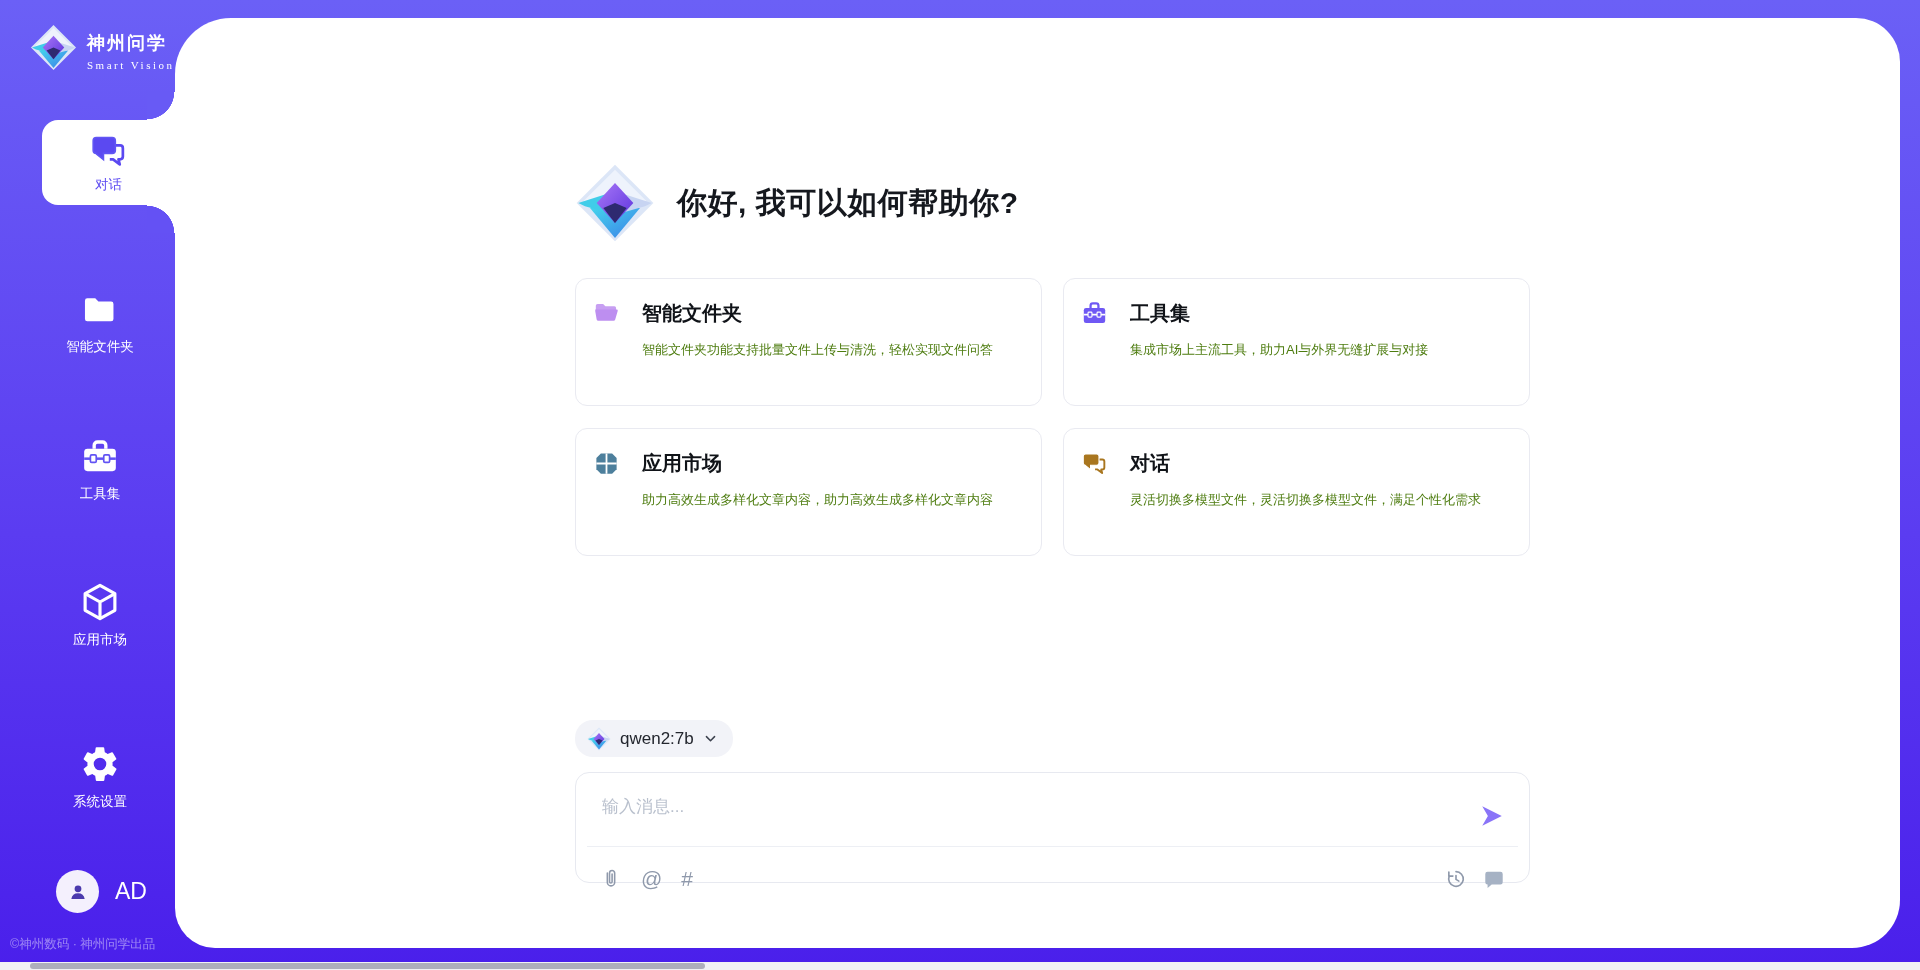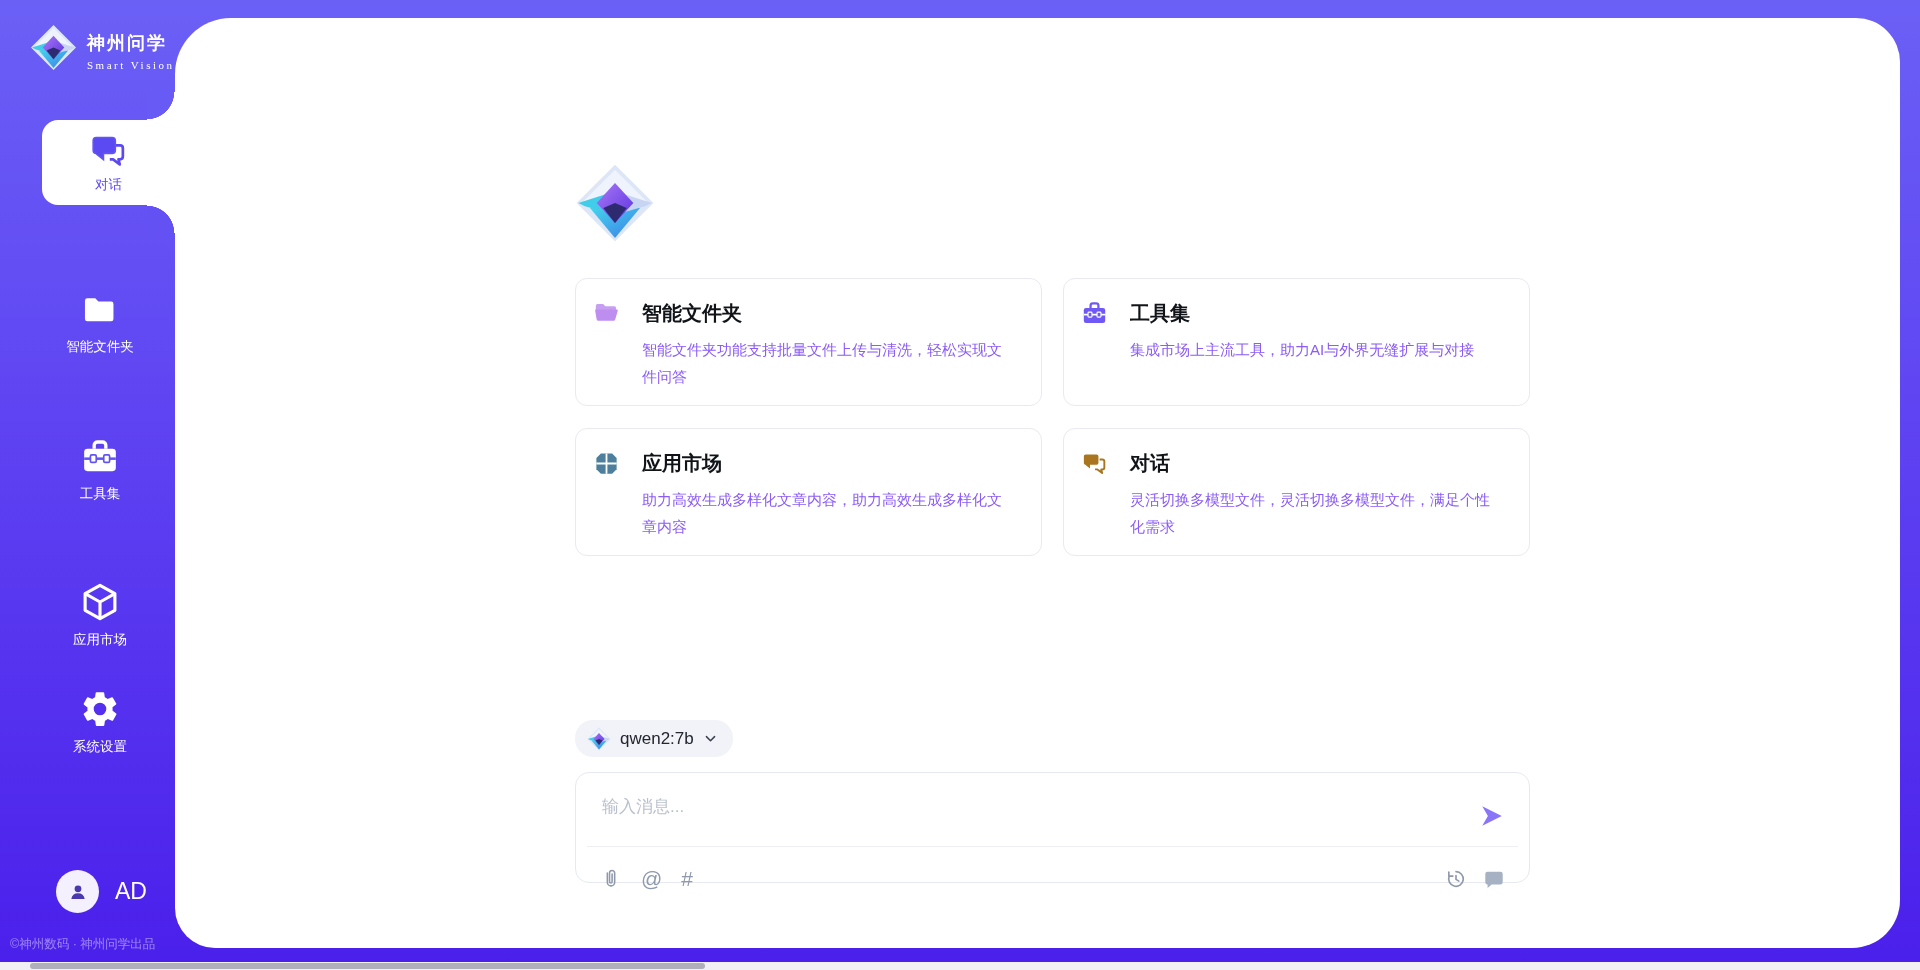--- a/index.html
+++ b/index.html
@@ -23,21 +23,21 @@
   .brand { position:absolute; left:30px; top:24px; display:flex; align-items:flex-end; }
   .brand .dmd { width:47px; height:47px; }
   .brand-txt { margin-left:10px; margin-top:4px; }
   .brand-name { font-size:18px; font-weight:bold; color:#fff; letter-spacing:2px; }
   .brand-sub  { font-size:11px; color:#fff; letter-spacing:2.5px; margin-top:4px;font-family:Liberation Serif, serif; }
 
   
   .nav-item { position:absolute; left:25px; width:150px; display:flex; flex-direction:column;
               align-items:center; gap:8px; color:#fff; cursor:pointer; }
   .nav-item .lbl { font-size:13.5px; }
-  .ni-2 { top:292px; } .ni-3 { top:437px; } .ni-4 { top:581px; } .ni-5 { top:688px;text-align:right; }
+  .ni-2 { top:292px; } .ni-3 { top:437px; } .ni-4 { top:581px; } .ni-5 { top:743px;text-align:right; }
 
   
   .tab { position:absolute; left:42px; top:120px; width:133px; height:85px; background:#fff;
          border-radius:16px 0 0 16px; display:flex; flex-direction:column; align-items:center;
          justify-content:center; gap:6px; cursor:pointer; }
   .tab .lbl { font-size:13.5px; }
   .fillet { position:absolute; left:147px; width:28px; height:28px; }
   .fillet.top { top:92px;  background:radial-gradient(circle 28px at left top,   #685af5 27px, #ffffff 27.5px); }
   .fillet.bot { top:205px; background:radial-gradient(circle 28px at left bottom, #6451f4 27px, #ffffff 27.5px); }
 
@@ -55,21 +55,21 @@
   .greet-text { font-size:30px; font-weight:bold; color:#15181e; letter-spacing:.5px; }
 
   
   .cards { position:absolute; top:260px; left:400px; width:955px; display:grid;
            grid-template-columns:467px 467px; gap:22px 21px; }
   .card { height:128px; border:1px solid #e9eaf1; border-radius:12px; background:#fff;
           box-sizing:border-box; padding:21px 26px 0 17px; cursor:pointer; }
   .card-head { display:flex; align-items:center; gap:22px; }
   .card-head svg { width:27px; height:27px; flex:0 0 auto; }
   .card-title { font-size:20px; font-weight:bold; color:#101318; }
-  .card-desc { margin:9px 0 0 49px; font-size:15px; line-height:27px; color:#8b5cf6; }
+  .card-desc { margin:9px 0 0 49px; font-size:13px; line-height:27px; color:#4d7c0f; }
 
   
   .chip { position:absolute; top:702px; left:400px; height:37px; border-radius:18px; background:#f2f3f8;
           display:inline-flex; align-items:center; gap:9px; padding:0 15px 0 12px; cursor:pointer;text-align:right; }
   .chip .dmd { width:24px; height:24px; }
   .chip-label { font-size:17px; color:#23262e; }
 
   
   .composer { position:absolute; top:754px; left:400px; width:955px; height:111px;
               border:1px solid #e7e9f0; border-radius:14px; box-sizing:border-box; background:#fff; }
@@ -207,20 +207,21 @@
 
     <div class="sb-footer">©神州数码 · 神州问学出品</div>
   </div>
 
   <div class="panel">
 
     <div class="greet">
       <svg class="dmd" viewBox="0 0 48 48">
           <use href="#diamond"></use>
         </svg>
+      <div class="greet-text">你好, 我可以如何帮助你?</div>
     </div>
 
     <div class="cards">
 
       <div class="card">
         <div class="card-head">
           <svg viewBox="0 0 48 48" style="color: rgb(189, 142, 240);">
               <use href="#folder-open"></use>
             </svg>
           <div class="card-title">智能文件夹</div>

